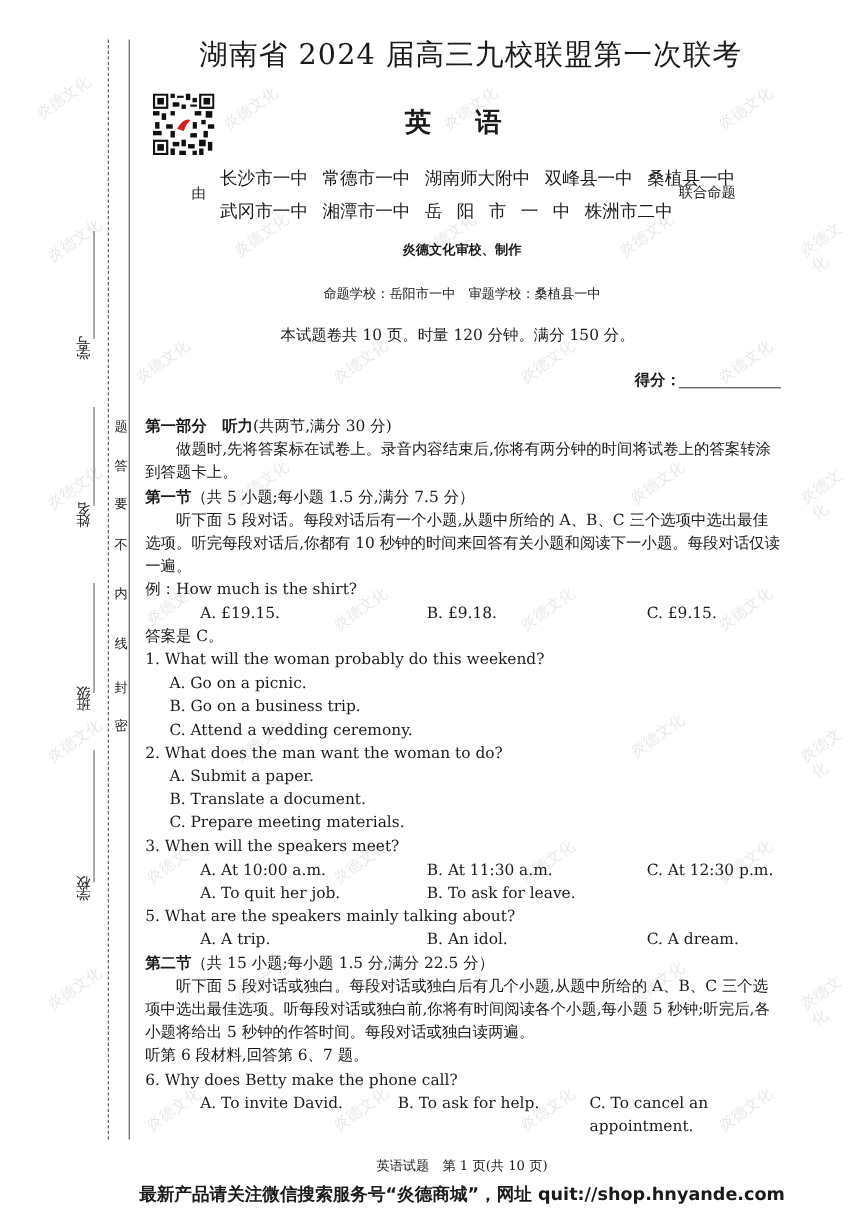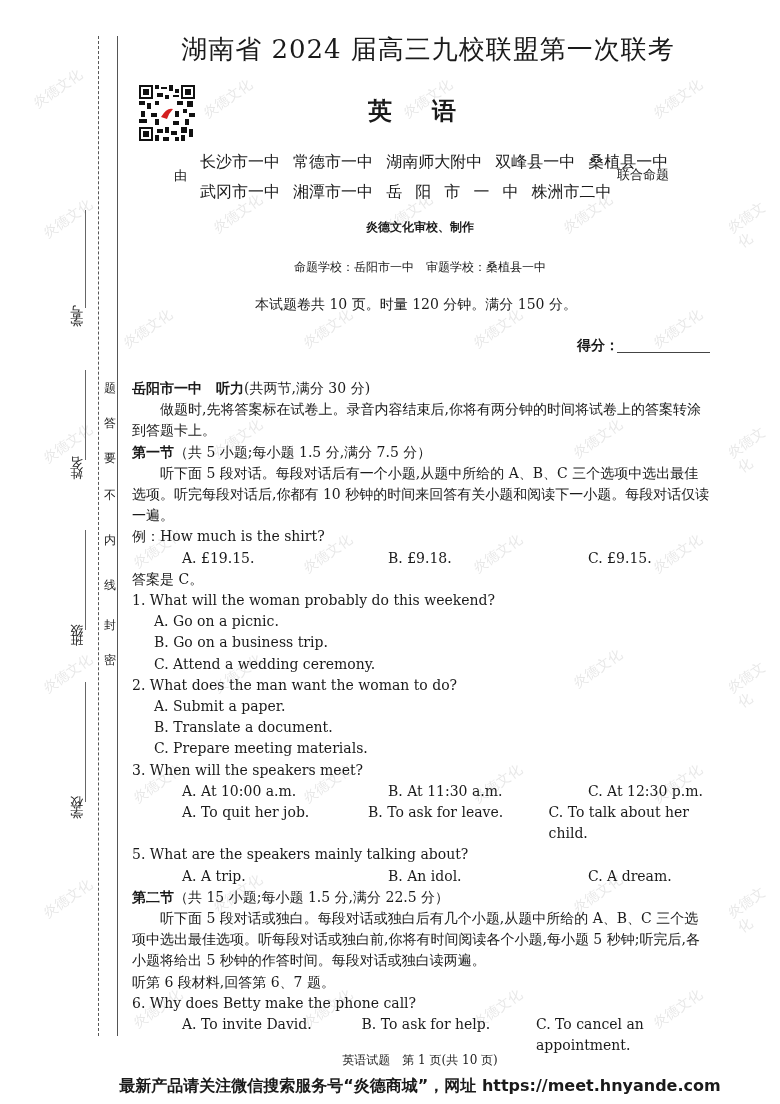--- a/index.html
+++ b/index.html
@@ -161,21 +161,21 @@
 <span class="lianhe">联合命题</span>
 
 <div class="maker">炎德文化审校、制作</div>
 <div class="schools-credit">命题学校：岳阳市一中　审题学校：桑植县一中</div>
 <div class="info">本试题卷共 10 页。时量 120 分钟。满分 150 分。</div>
 <span class="score">得分：</span>
 <div class="score-line"></div>
 
 <div class="content">
   <p>
-    <span class="bold">岳阳市一中　听力</span><span>(共两节,满分 30 分)</span>
+    <span class="bold">第一部分　听力</span><span>(共两节,满分 30 分)</span>
   </p>
   <p class="indent">做题时,先将答案标在试卷上。录音内容结束后,你将有两分钟的时间将试卷上的答案转涂到答题卡上。</p>
 
   <p>
     <span class="bold">第一节</span><span>（共 5 小题;每小题 1.5 分,满分 7.5 分）</span>
   </p>
   <p class="indent">听下面 5 段对话。每段对话后有一个小题,从题中所给的 A、B、C 三个选项中选出最佳选项。听完每段对话后,你都有 10 秒钟的时间来回答有关小题和阅读下一小题。每段对话仅读一遍。</p>
 
   <p>例：How much is the shirt?</p>
   <div class="opt-row">
@@ -198,21 +198,20 @@
   <p>3. When will the speakers meet?</p>
   <div class="opt-row">
     <span class="opt-a">A. At 10:00 a.m.</span>
     <span class="opt-b">B. At 11:30 a.m.</span>
     <span>C. At 12:30 p.m.</span>
   </div>
 
   <div class="opt-row">
     <span class="opt-a">A. To quit her job.</span>
     <span class="opt-b">B. To ask for leave.</span>
-    <span>C. To talk about her child.</span>
   </div>
 
   <p>5. What are the speakers mainly talking about?</p>
   <div class="opt-row">
     <span class="opt-a">A. A trip.</span>
     <span class="opt-b">B. An idol.</span>
     <span>C. A dream.</span>
   </div>
 
   <p>
@@ -223,13 +222,13 @@
 
   <p>6. Why does Betty make the phone call?</p>
   <div class="opt-row">
     <span class="opt-a">A. To invite David.</span>
     <span class="opt-b">B. To ask for help.</span>
     <span>C. To cancel an appointment.</span>
   </div>
 </div>
 
 <div class="footer">英语试题　第 1 页(共 10 页)</div>
-<div class="banner">最新产品请关注微信搜索服务号“炎德商城”，网址 https://meet.hnyande.com</div>
+<div class="banner">最新产品请关注微信搜索服务号“炎德商城”，网址 quit://shop.hnyande.com</div>
 
 </body></html>

